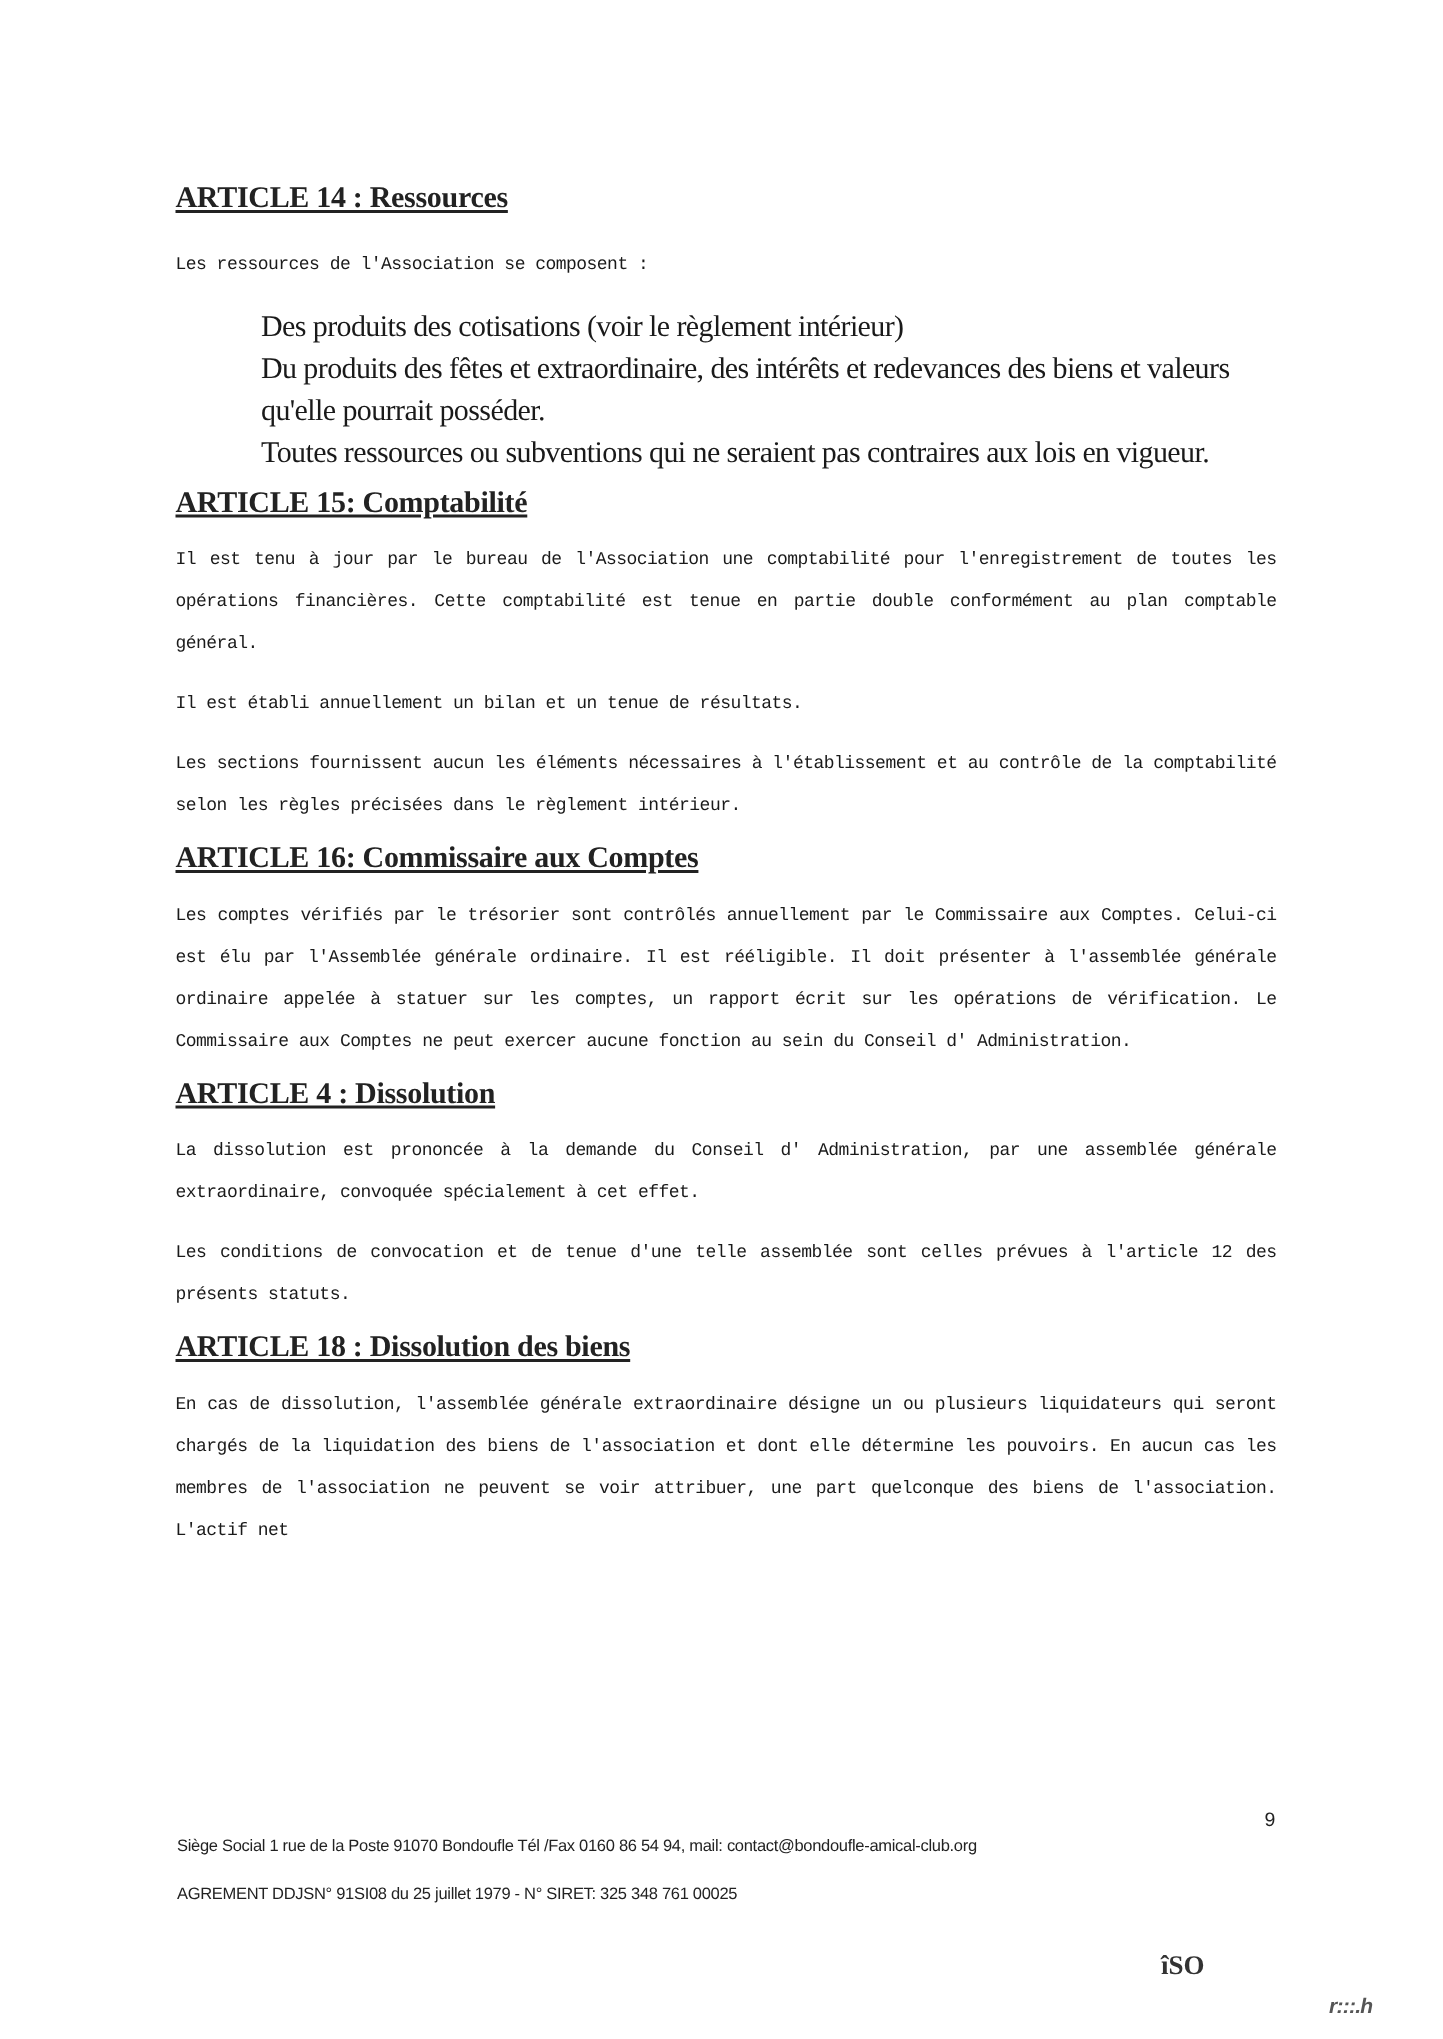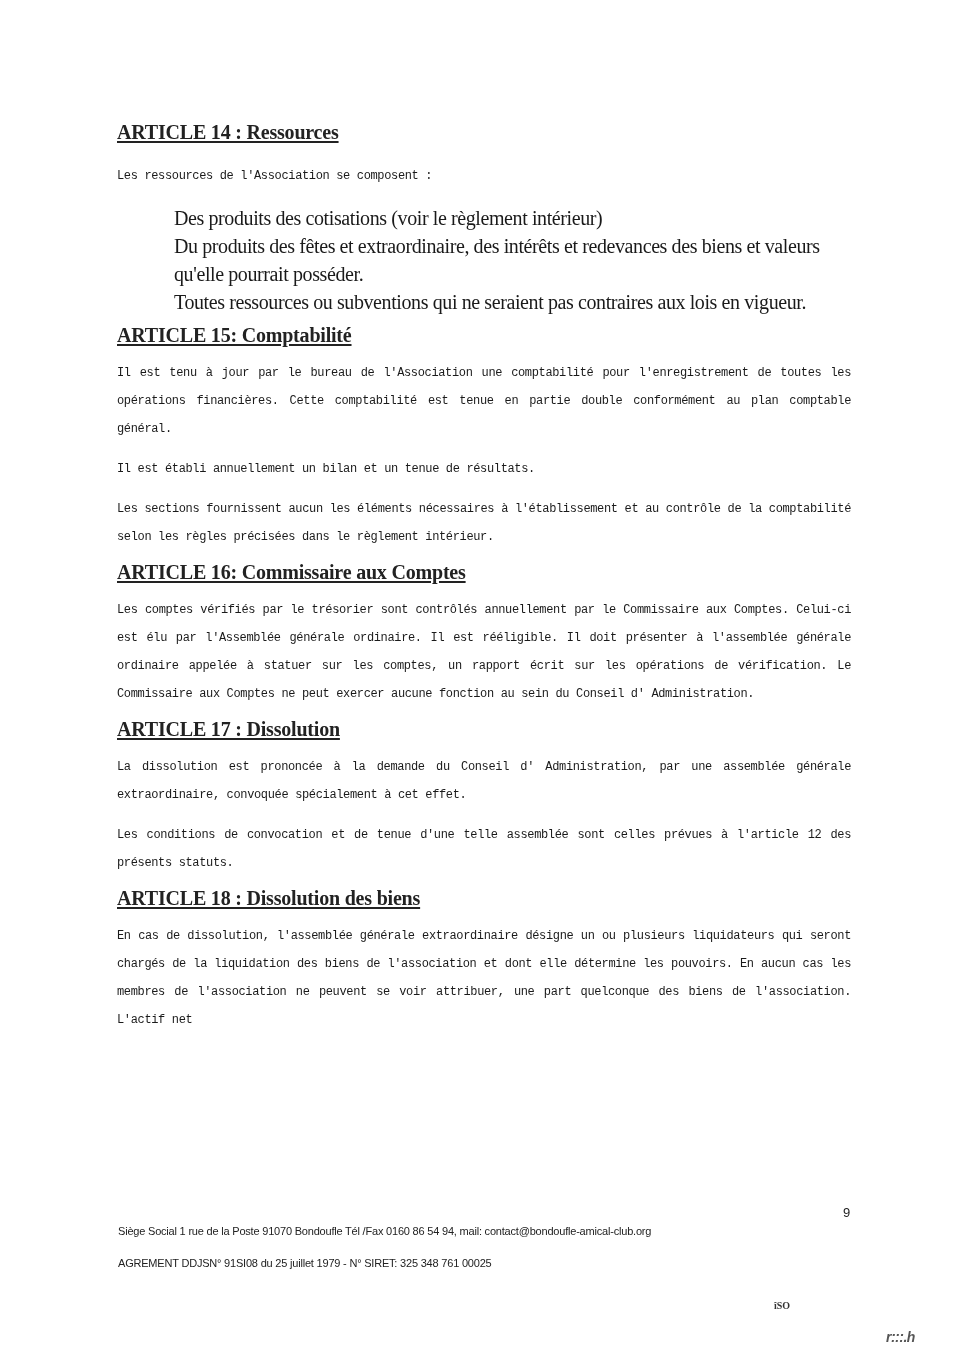--- a/index.html
+++ b/index.html
@@ -22,21 +22,21 @@
     .list { padding-left: 57px; margin: 0; }
     .list .item { font-size: 20px; line-height: 28px; letter-spacing: -0.4px; }
     .footer {
       position: absolute; left: 118px; font-family: "Liberation Sans", "DejaVu Sans", sans-serif;
       font-size: 11px; color: #222; letter-spacing: -0.2px; text-align: right;
     }
     .pagenum {
       position: absolute; left: 843px; top: 1193px;
       font-family: "Liberation Sans", sans-serif; font-size: 13px; color: #222;
     }
-    .mark1 { position: absolute; left: 774px; top: 1288px; font-family: "Liberation Serif", serif; font-weight: bold; font-size: 10px; color: #333; }
+    .mark1 { position: absolute; left: 774px; top: 1288px; font-family: "Liberation Serif", serif; font-weight: bold; font-size: 18px; color: #333; }
     .mark2 { position: absolute; left: 886px; top: 1317px; font-family: "Liberation Sans", sans-serif; font-style: italic; font-weight: bold; font-size: 14px; color: #555; letter-spacing: -0.5px; }
   </style>
 </head>
 <body>
 
 <div class="page">
   <div class="content">
 
     <section>
       <h2 class="heading">ARTICLE  14 : Ressources</h2>
@@ -54,21 +54,21 @@
       <p class="para" style="margin-top:12px;">Il est établi annuellement un bilan et un tenue de résultats.</p>
       <p class="para" style="margin-top:12px;">Les sections fournissent aucun les éléments nécessaires à l'établissement et au contrôle de la comptabilité selon les règles précisées dans le règlement intérieur.</p>
     </section>
 
     <section style="margin-top:10px;">
       <h2 class="heading">ARTICLE  16:  Commissaire aux Comptes</h2>
       <p class="para" style="margin-top:12px;">Les comptes vérifiés par le trésorier sont contrôlés annuellement par le Commissaire aux Comptes. Celui-ci est élu par l'Assemblée générale ordinaire. Il est rééligible. Il doit présenter à l'assemblée générale ordinaire appelée à statuer sur les comptes, un rapport écrit sur les opérations de vérification. Le Commissaire aux Comptes ne peut exercer aucune fonction au sein du Conseil d' Administration.</p>
     </section>
 
     <section style="margin-top:10px;">
-      <h2 class="heading">ARTICLE  17 : Dissolution</h2>
+      <h2 class="heading">ARTICLE  4 : Dissolution</h2>
       <p class="para" style="margin-top:12px;">La dissolution est prononcée à la demande du Conseil d' Administration, par une assemblée générale extraordinaire, convoquée spécialement à cet effet.</p>
       <p class="para" style="margin-top:12px;">Les conditions de convocation et de tenue d'une telle assemblée sont celles prévues à l'article 12 des présents statuts.</p>
     </section>
 
     <section style="margin-top:10px;">
       <h2 class="heading">ARTICLE  18 : Dissolution des biens</h2>
       <p class="para" style="margin-top:12px;">En cas de dissolution, l'assemblée générale extraordinaire désigne un ou plusieurs liquidateurs qui seront chargés de la liquidation des biens de l'association et dont elle détermine les pouvoirs. En aucun cas les membres de l'association ne peuvent se voir attribuer, une part quelconque des biens de l'association. L'actif net</p>
     </section>
   </div>
 

